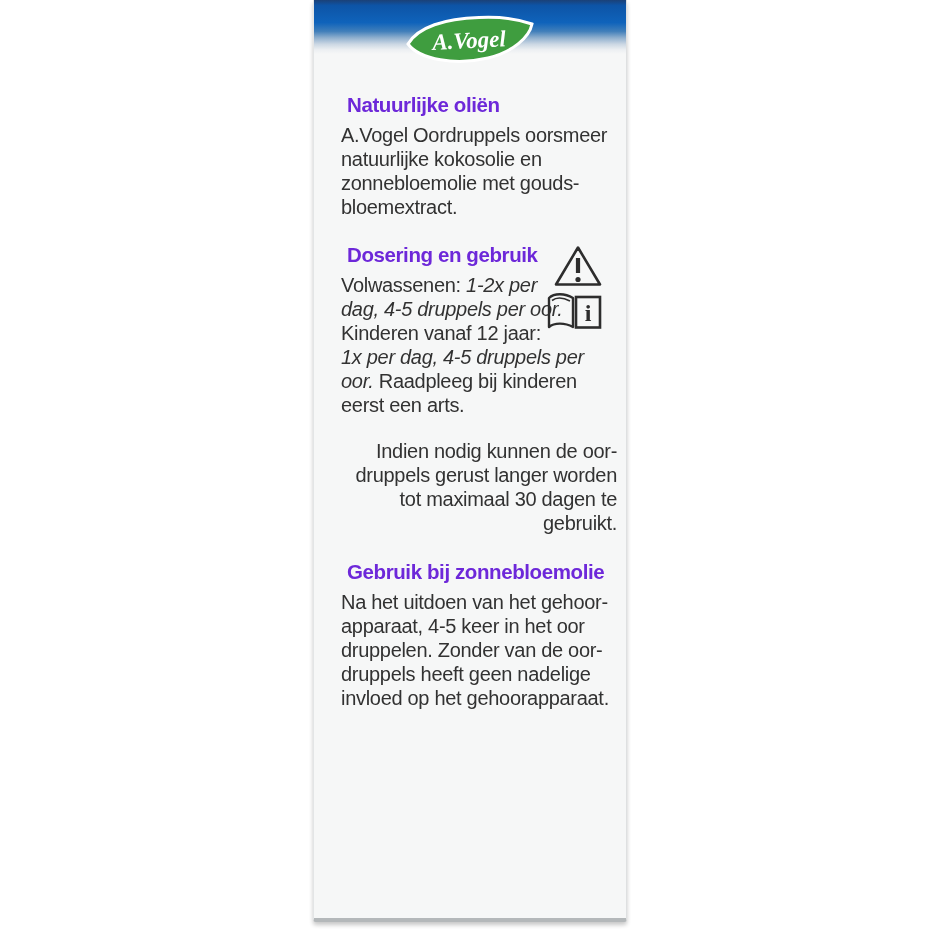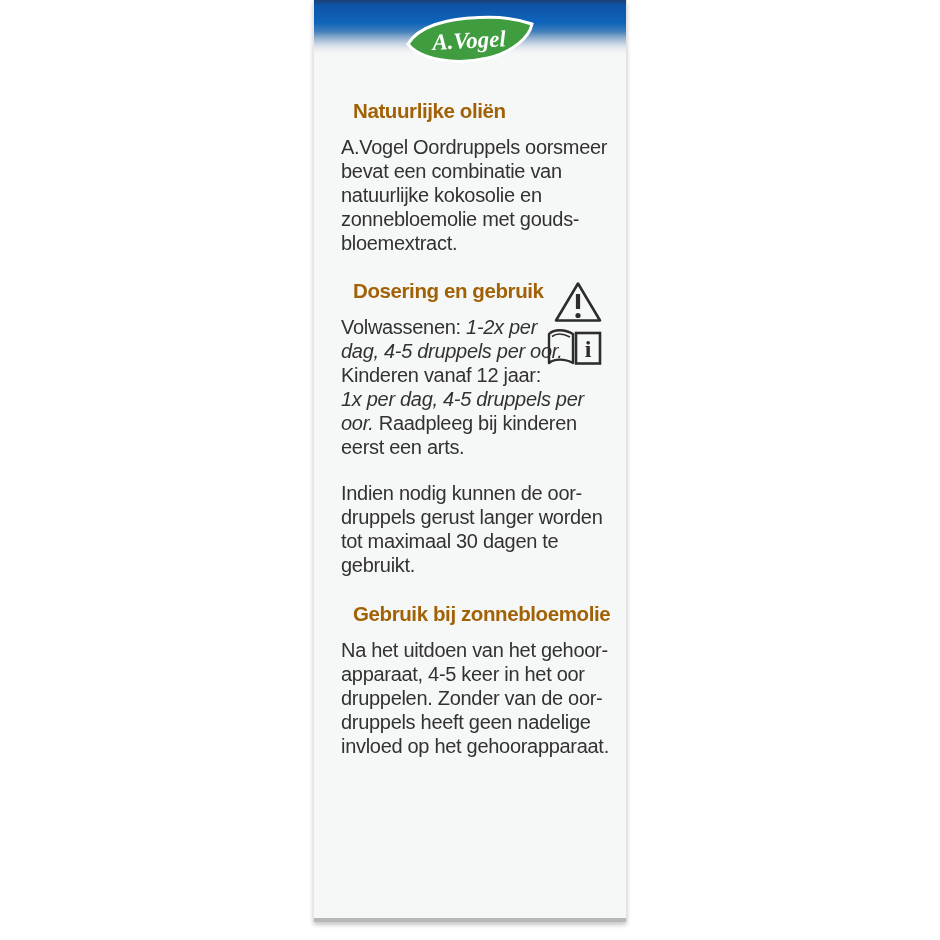--- a/index.html
+++ b/index.html
@@ -23,28 +23,28 @@
   }
   .logo {
     position:absolute; top:11px; left:50%; transform:translateX(-50%);
     width:130px; height:58px;
   }
   .content {
     position:absolute; left:27px; top:87px; width:276px;
     color:#323232; font-size:20px; line-height:24px; letter-spacing:-0.3px;
   }
   .sec h2 {
-    margin:12px; padding:0; color:#a16207;
+    margin:6px; padding:0; color:#6d28d9;
     font-size:20.5px; line-height:24px; font-weight:bold; letter-spacing:-0.4px;
     white-space:nowrap;
   }
   .line { height:24px; white-space:nowrap; }
   .it { font-style:italic; }
   .sec-gap-24 { margin-top:24px; }
-  .sec-gap-22 { margin-top:22px; }
+  .sec-gap-22 { margin-top:22px;text-align:right; }
   .sec-gap-25 { margin-top:25px; }
   .sec { position:relative; }
   .icon-col { position:absolute; left:205px; top:0; width:62px; }
   .icon-warning { position:absolute; left:7px; top:1px; }
   .icon-booklet { position:absolute; left:0; top:47px; }
   svg { display:block; }
 </style>
 </head>
 <body>
 
@@ -57,21 +57,20 @@
              C124.5,26 108,41 83,47 C51,54.5 15,49 3,33 Z" fill="#3f9d3f" stroke="#ffffff" stroke-width="3"></path>
     <text x="64" y="37" text-anchor="middle" font-family="Liberation Serif, serif" font-size="23" font-style="italic" font-weight="bold" fill="#ffffff" transform="rotate(-3 64 30)">A.Vogel</text>
   </svg>
 
   <div class="content">
 
     <div class="sec">
       <h2>Natuurlijke oliën</h2>
       <div class="para">
           <div class="line">A.Vogel Oordruppels oorsmeer</div>
-          <div class="line">bevat een combinatie van</div>
           <div class="line">natuurlijke kokosolie en</div>
           <div class="line">zonnebloemolie met gouds-</div>
           <div class="line">bloemextract.</div>
         </div>
     </div>
 
     <div class="sec sec-gap-24">
       <h2>Dosering en gebruik</h2>
       <div class="para">
           <div class="line"><span>Volwassenen: </span><span class="it">1-2x per</span></div>

